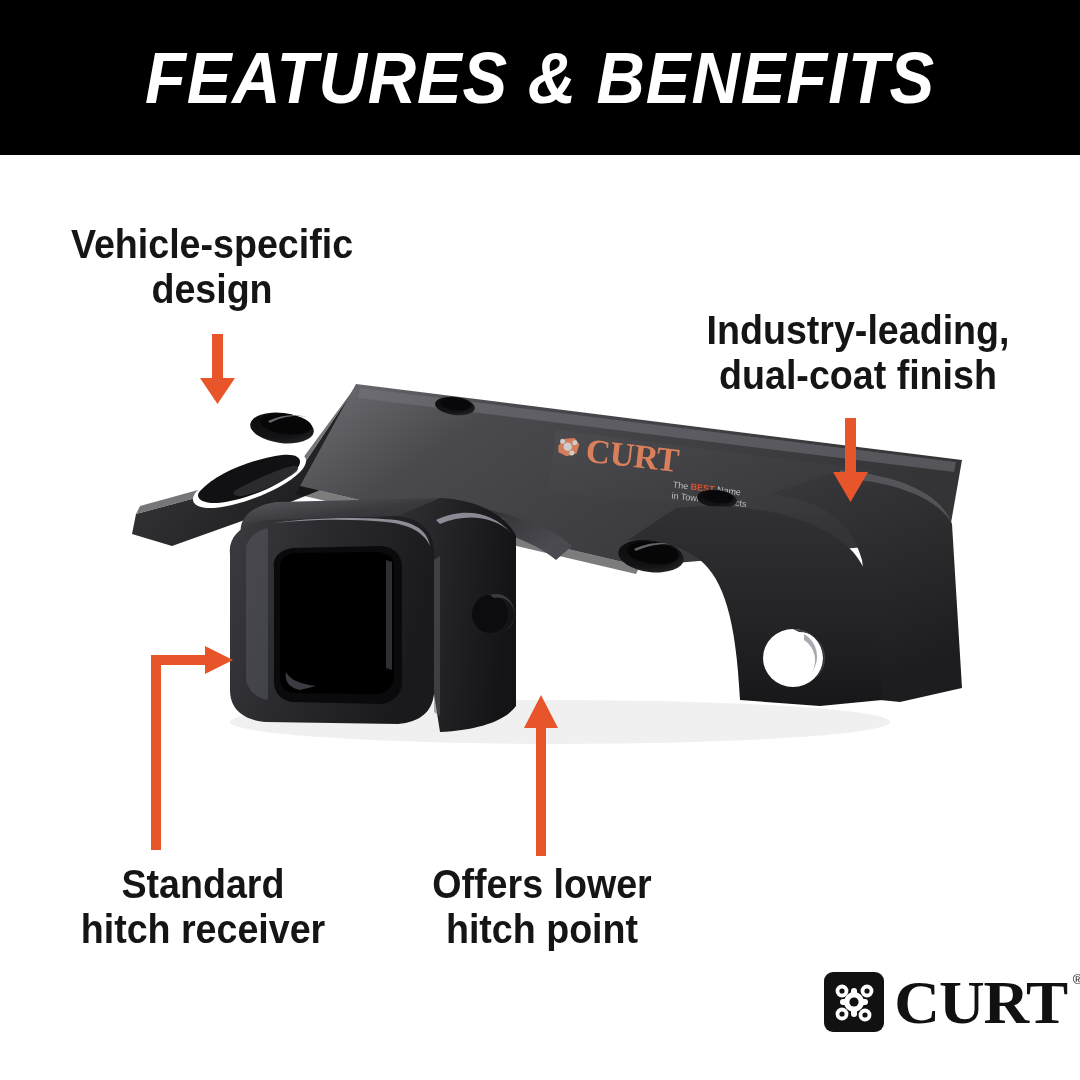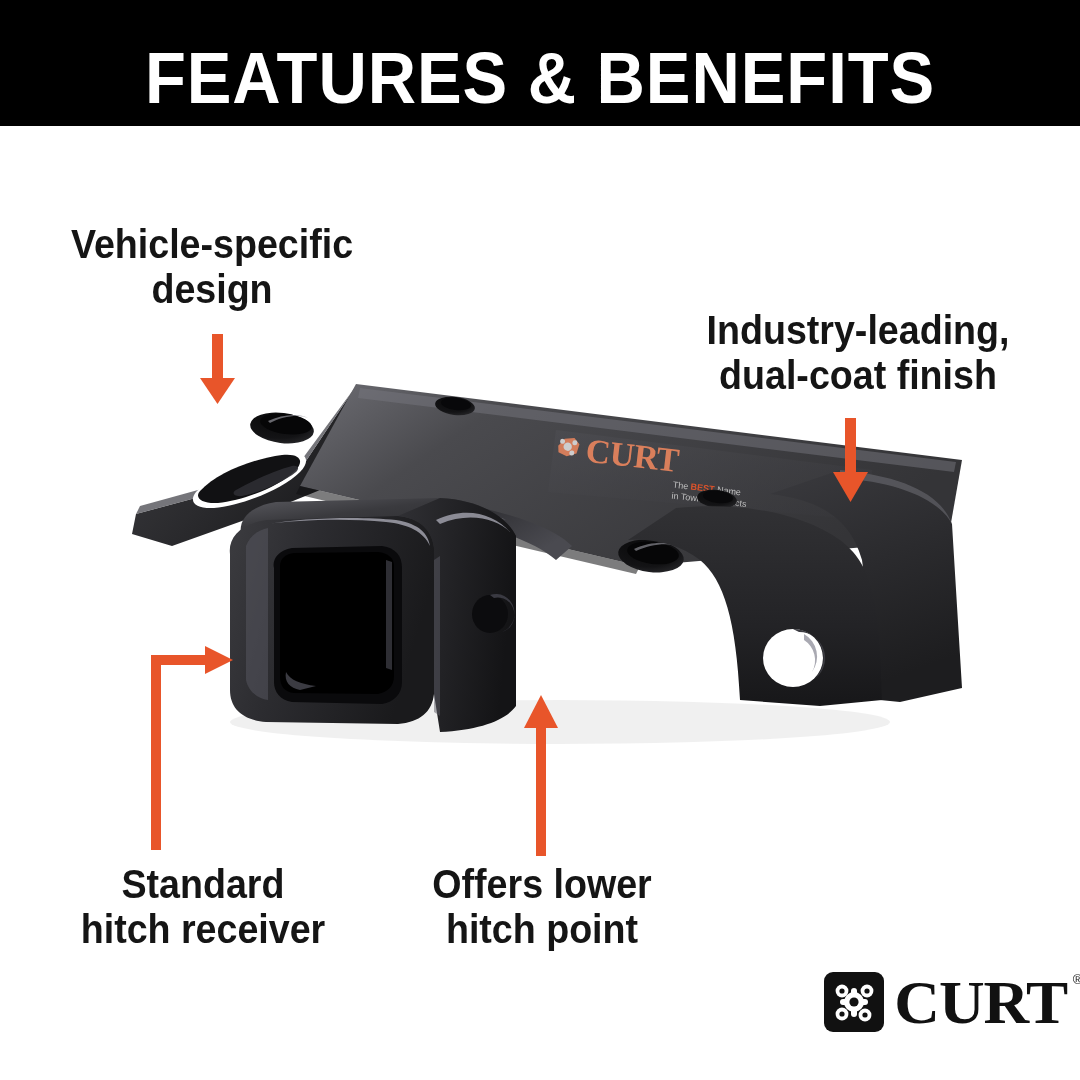--- a/index.html
+++ b/index.html
@@ -17,22 +17,23 @@
     background: #ffffff;
     overflow: hidden;
   }
 
   
   #header-band {
     position: absolute;
     left: 0;
     top: 0;
     width: 1080px;
-    height: 126px;
+    height: 155px;
     background: #000000;
+    font-style: italic;
   }
   #header-title {
     position: absolute;
     left: 0;
     top: 0;
     width: 1080px;
     height: 155px;
     display: flex;
     align-items: center;
     justify-content: center;

